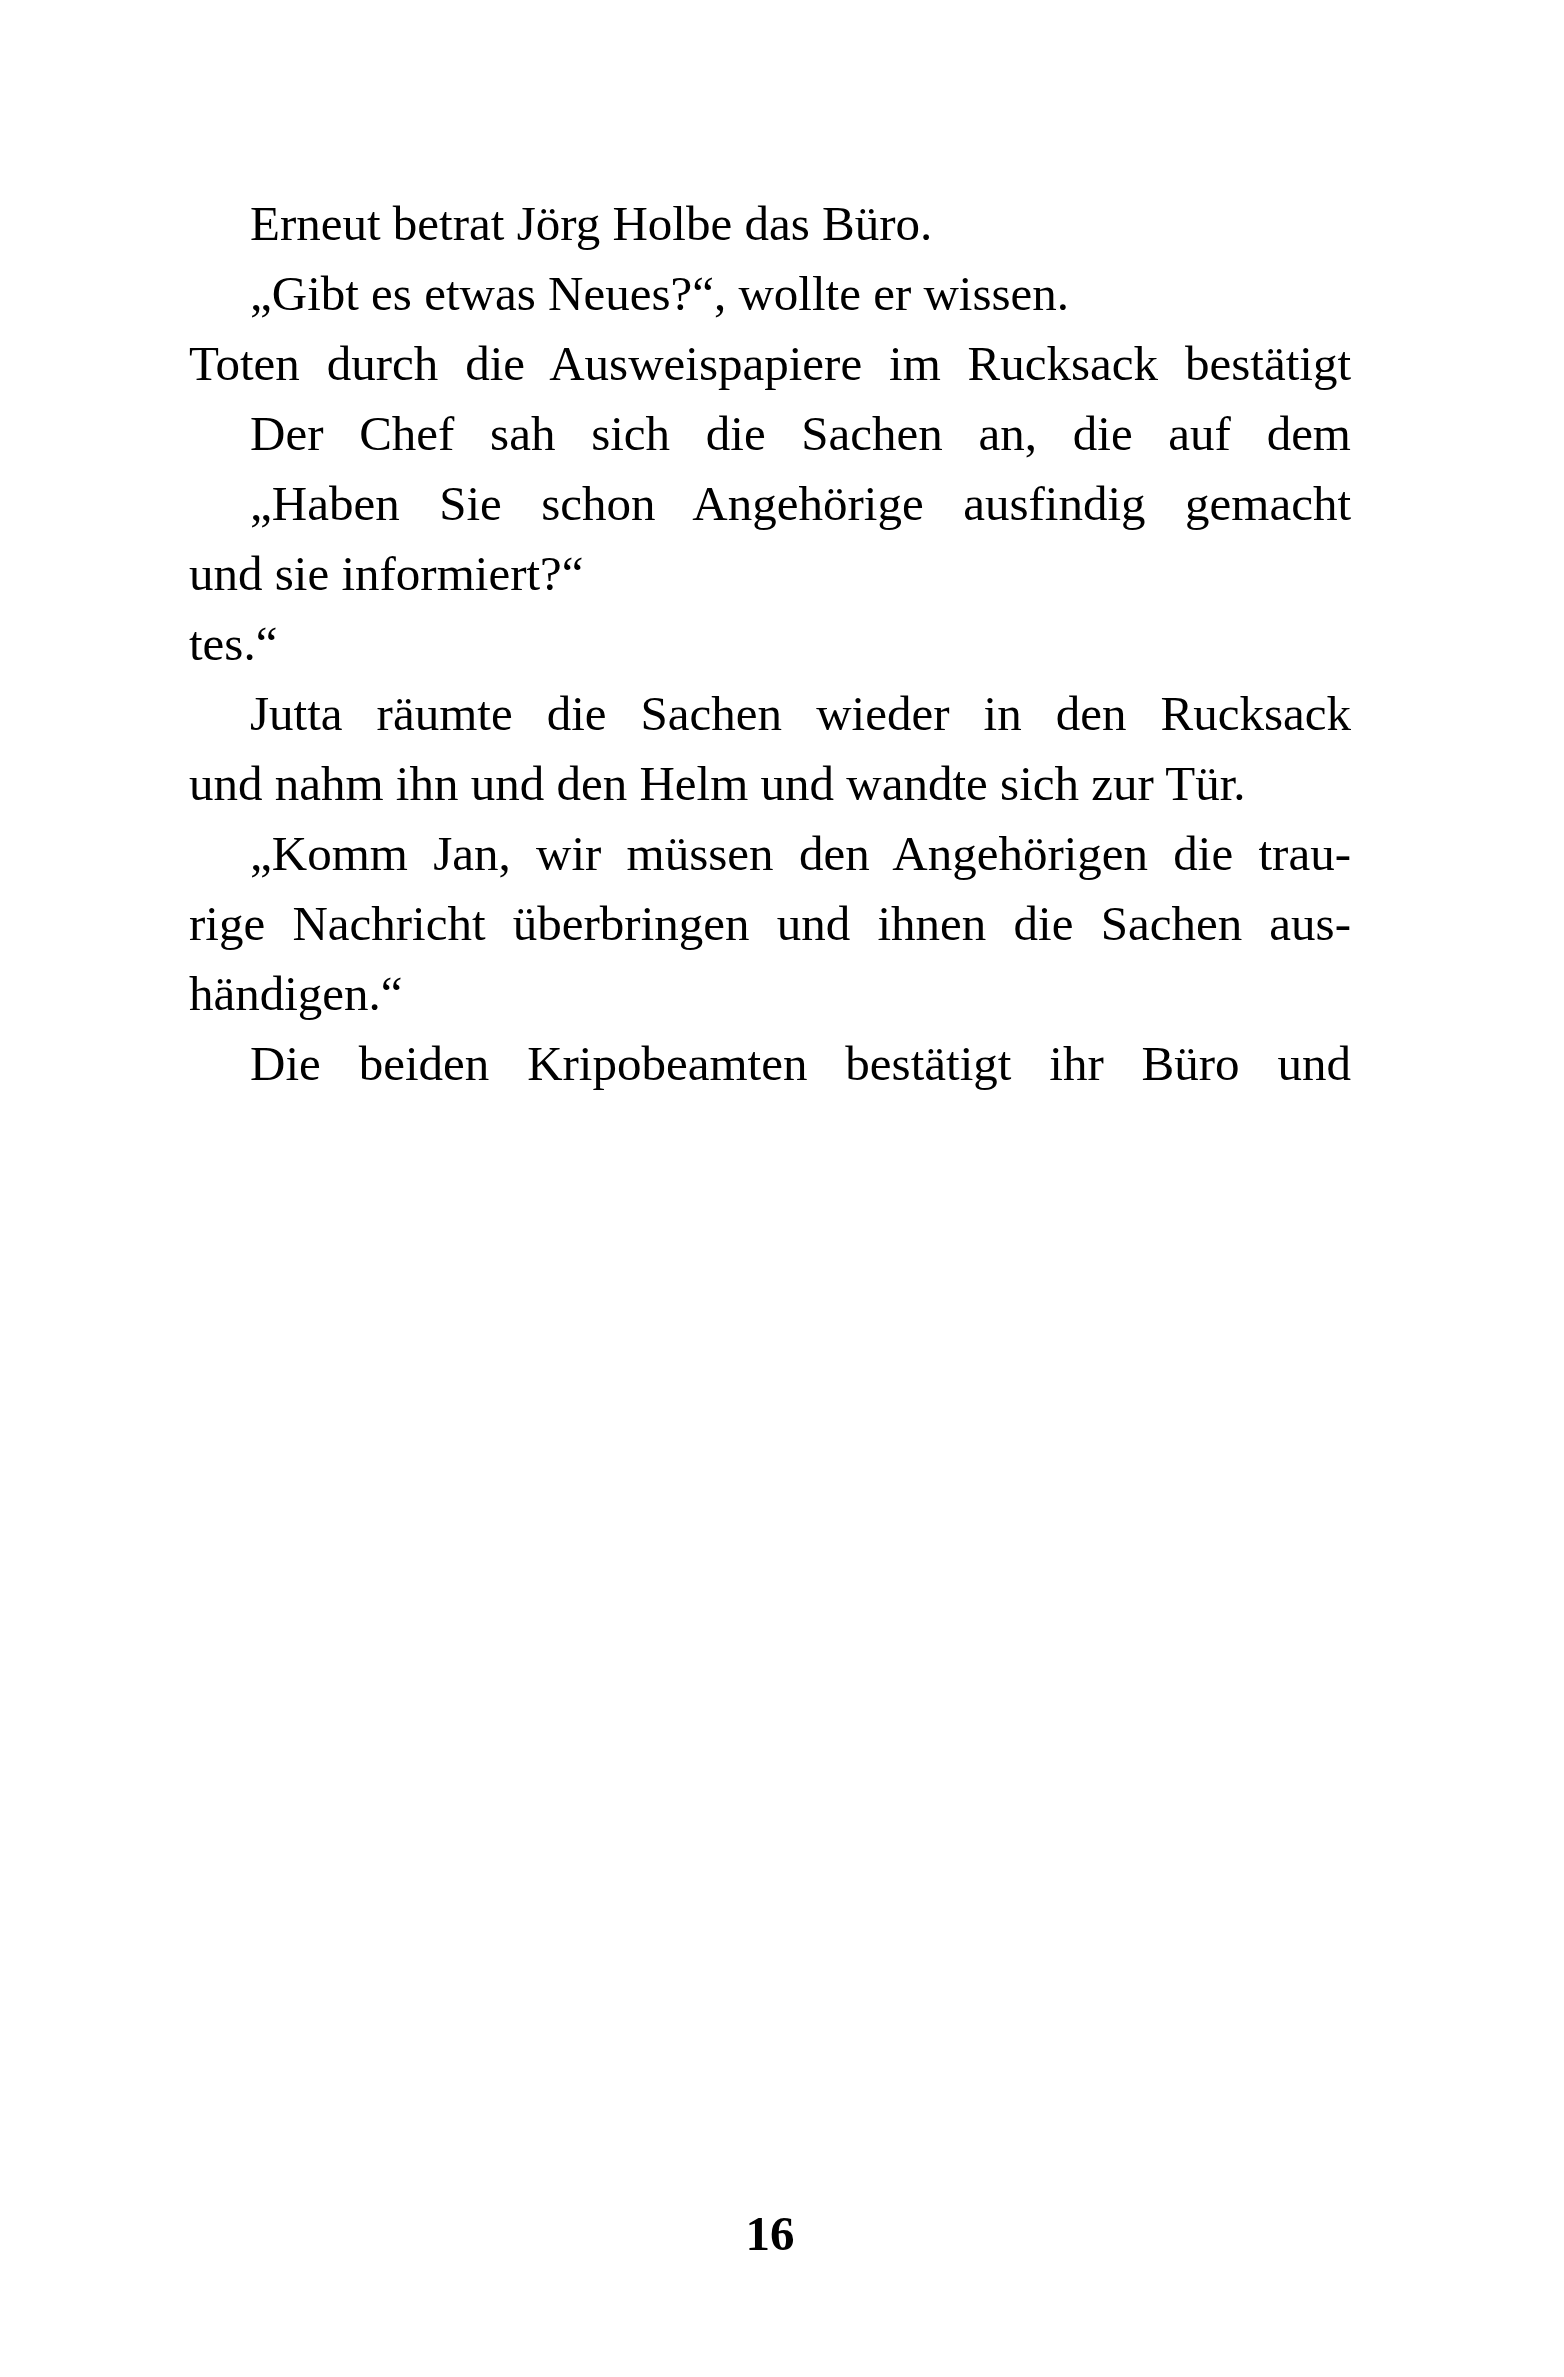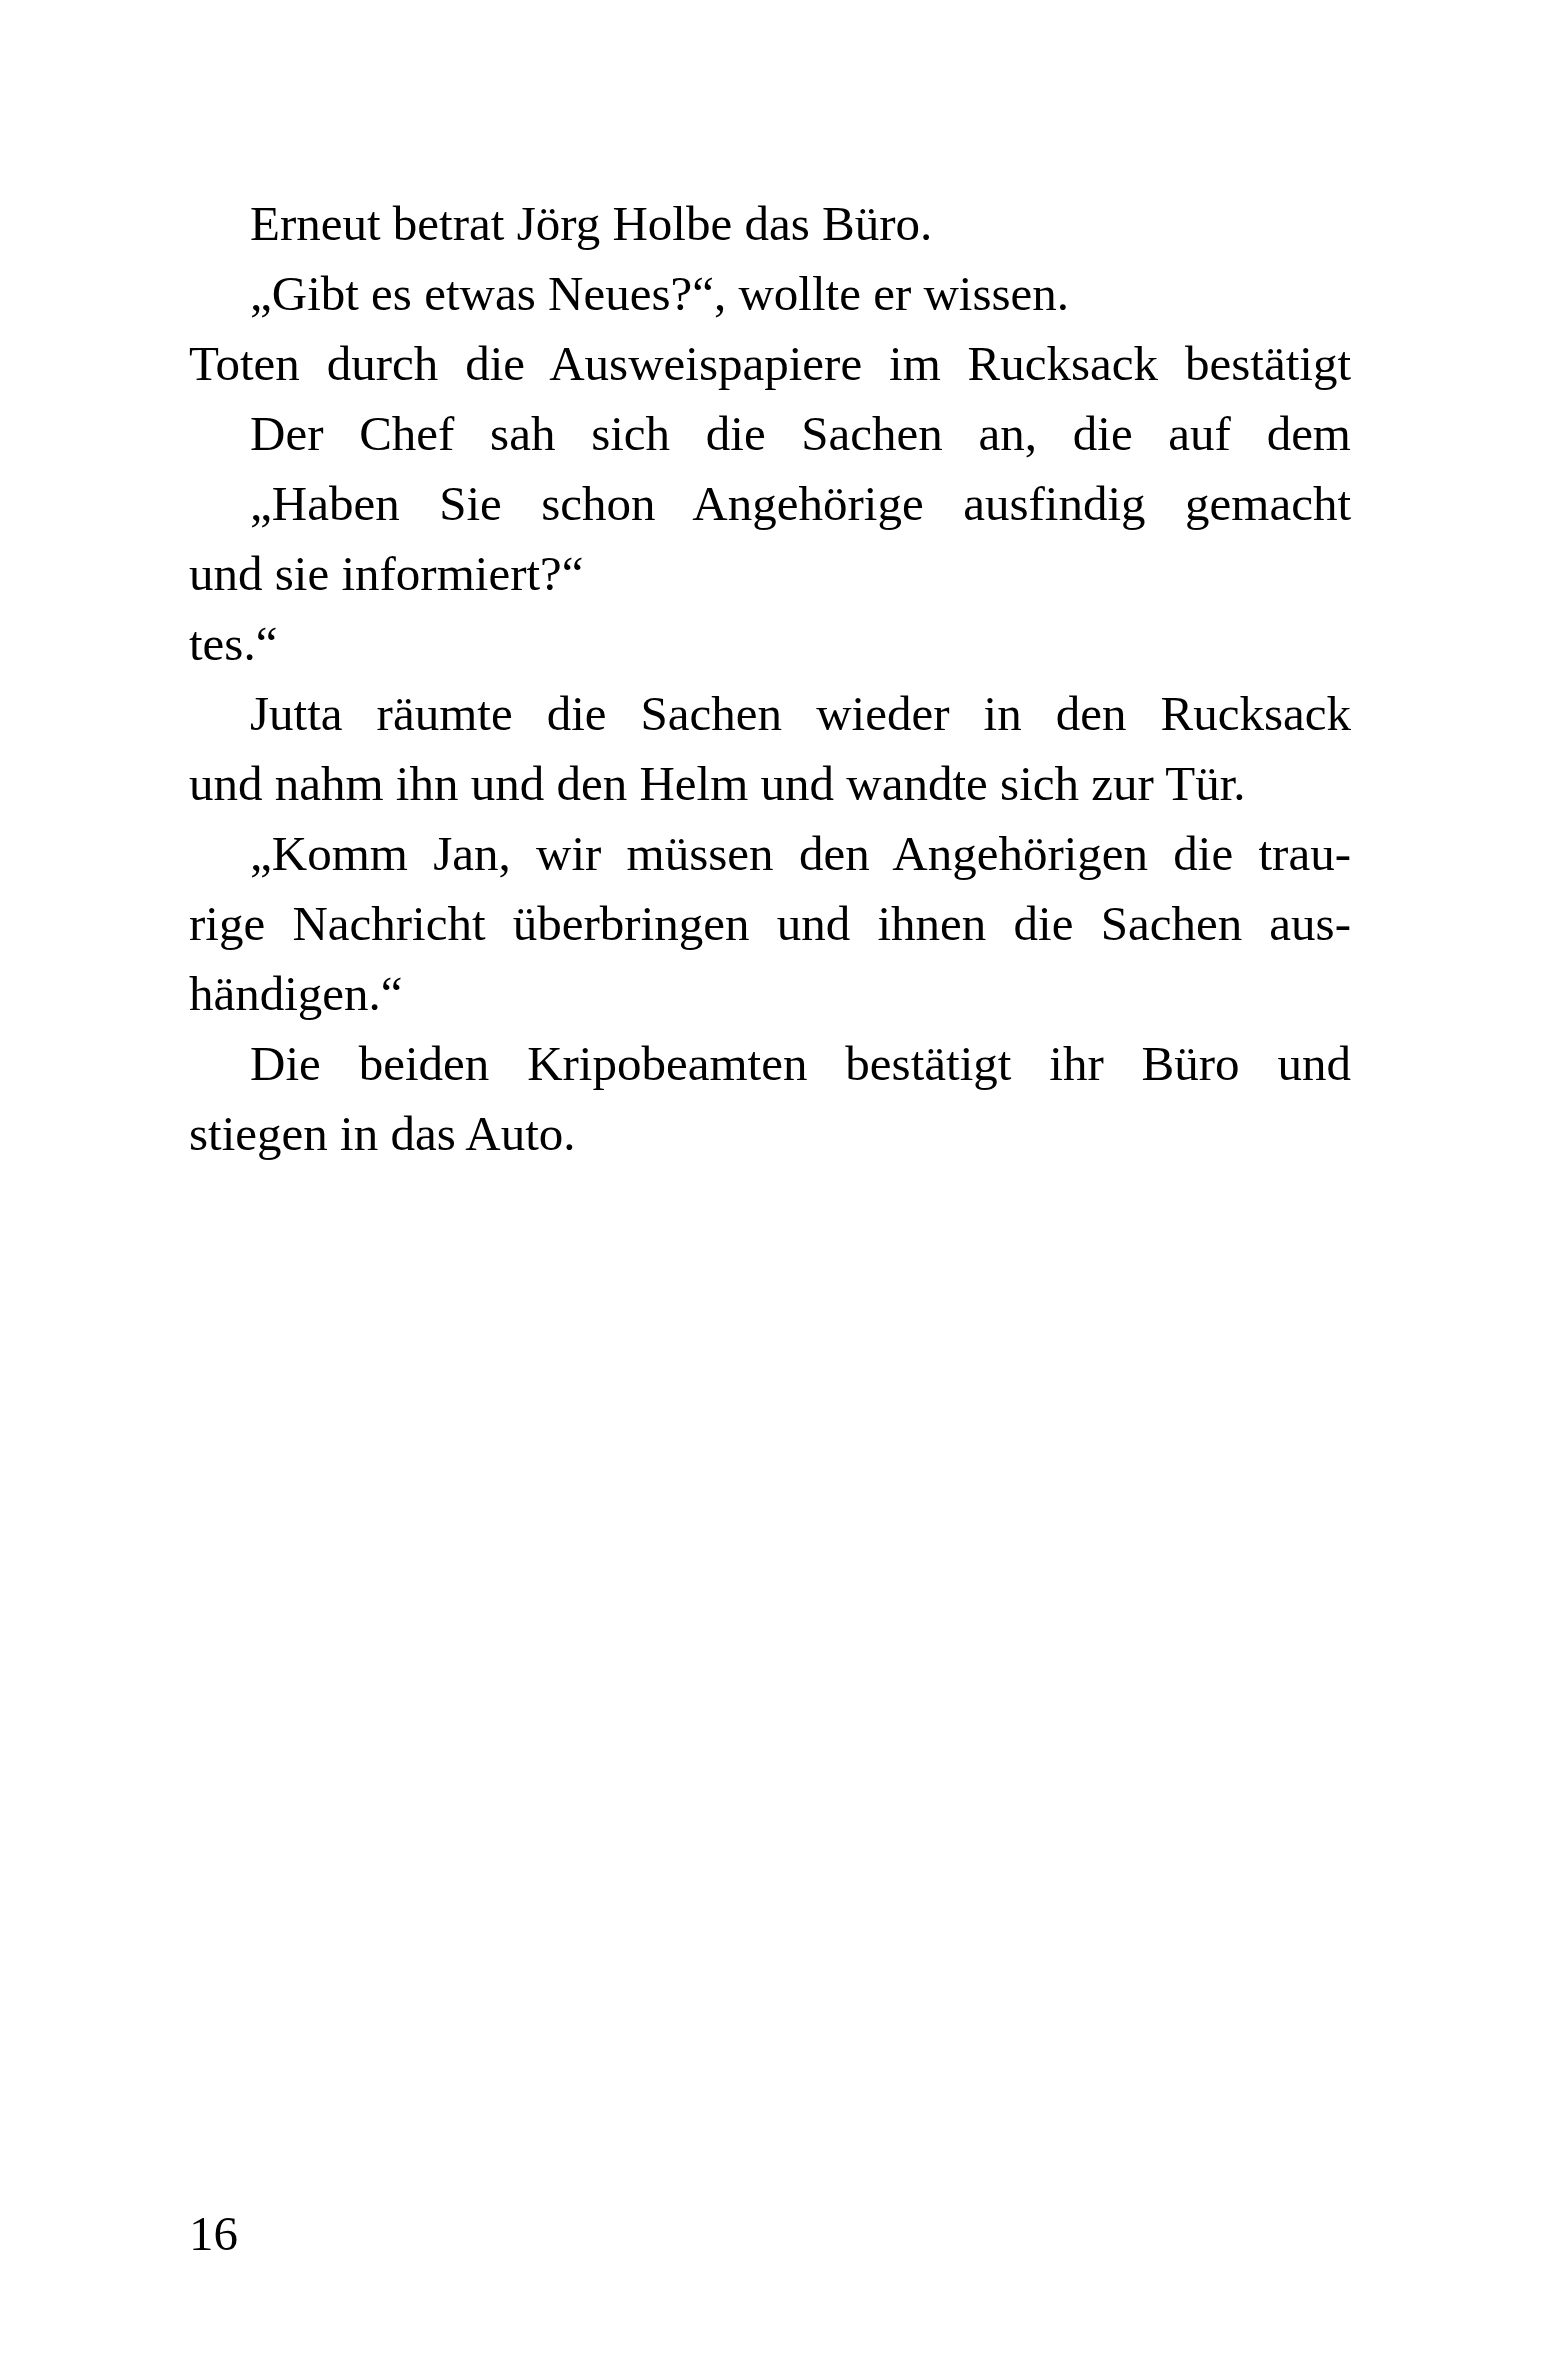--- a/index.html
+++ b/index.html
@@ -42,41 +42,41 @@
   }
   
   .ind {
     text-indent: 61px;
   }
   .footer {
     position: absolute;
     left: 189px;
     top: 2199px;
     width: 1162px;
-    text-align: left;
+    text-align: center;
     font-size: 49px;
     line-height: 70px;
+    font-weight: bold;
   }
 </style>
 </head>
 <body>
 
 <div class="page">
   <div class="text-block">
     <div class="line ind">Erneut betrat Jörg Holbe das Büro.</div>
     <div class="line ind">„Gibt es etwas Neues?“, wollte er wissen.</div>
     <div class="line j">Toten durch die Ausweispapiere im Rucksack bestätigt</div>
     <div class="line ind j">Der Chef sah sich die Sachen an, die auf dem</div>
     <div class="line ind j">„Haben Sie schon Angehörige ausfindig gemacht</div>
     <div class="line">und sie informiert?“</div>
     <div class="line">tes.“</div>
     <div class="line ind j">Jutta räumte die Sachen wieder in den Rucksack</div>
     <div class="line">und nahm ihn und den Helm und wandte sich zur Tür.</div>
     <div class="line ind j">„Komm Jan, wir müssen den Angehörigen die trau-</div>
     <div class="line j">rige Nachricht überbringen und ihnen die Sachen aus-</div>
     <div class="line">händigen.“</div>
     <div class="line ind j">Die beiden Kripobeamten bestätigt ihr Büro und</div>
-    <div class="line">stiegen in das Auto.</div>
   </div>
 
   <div class="footer">16</div>
 </div>
 
 
 </body></html>

